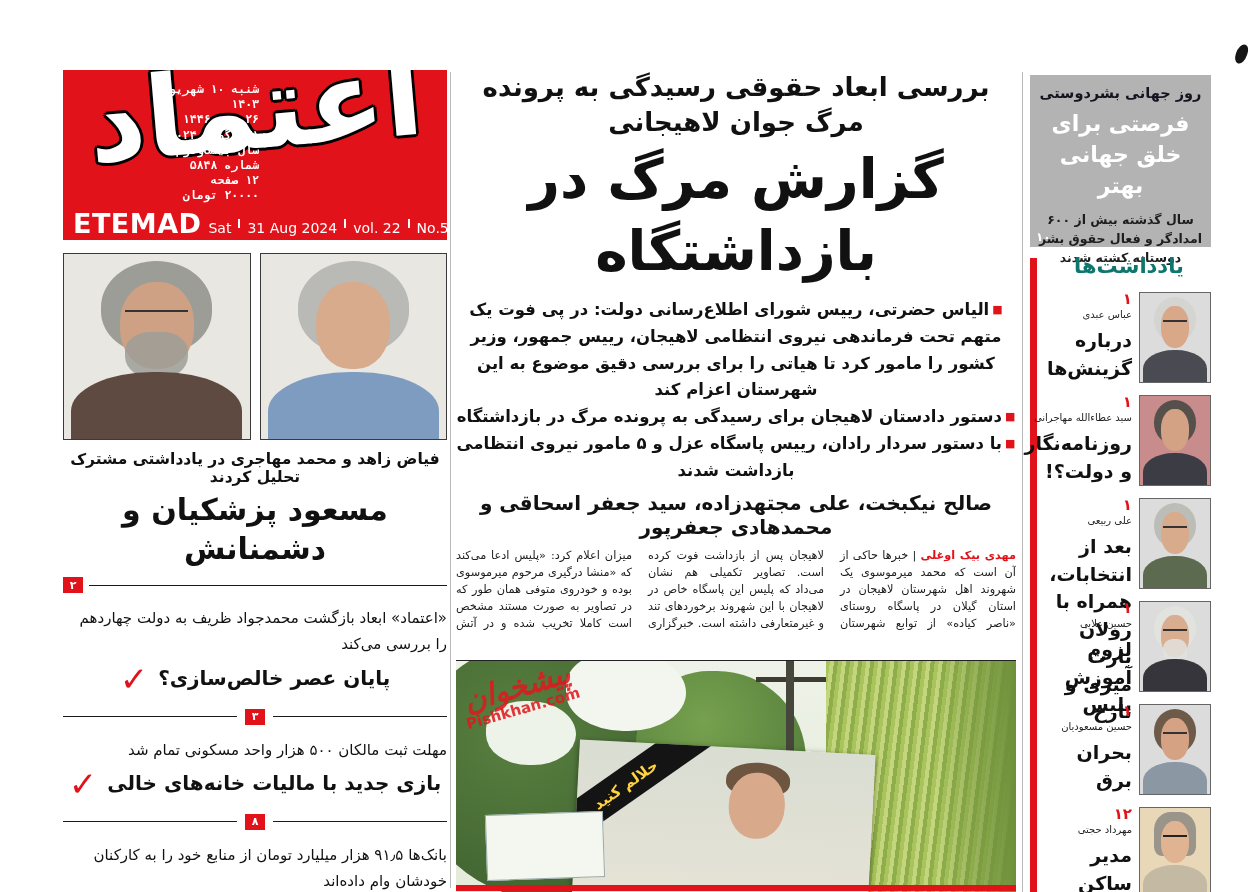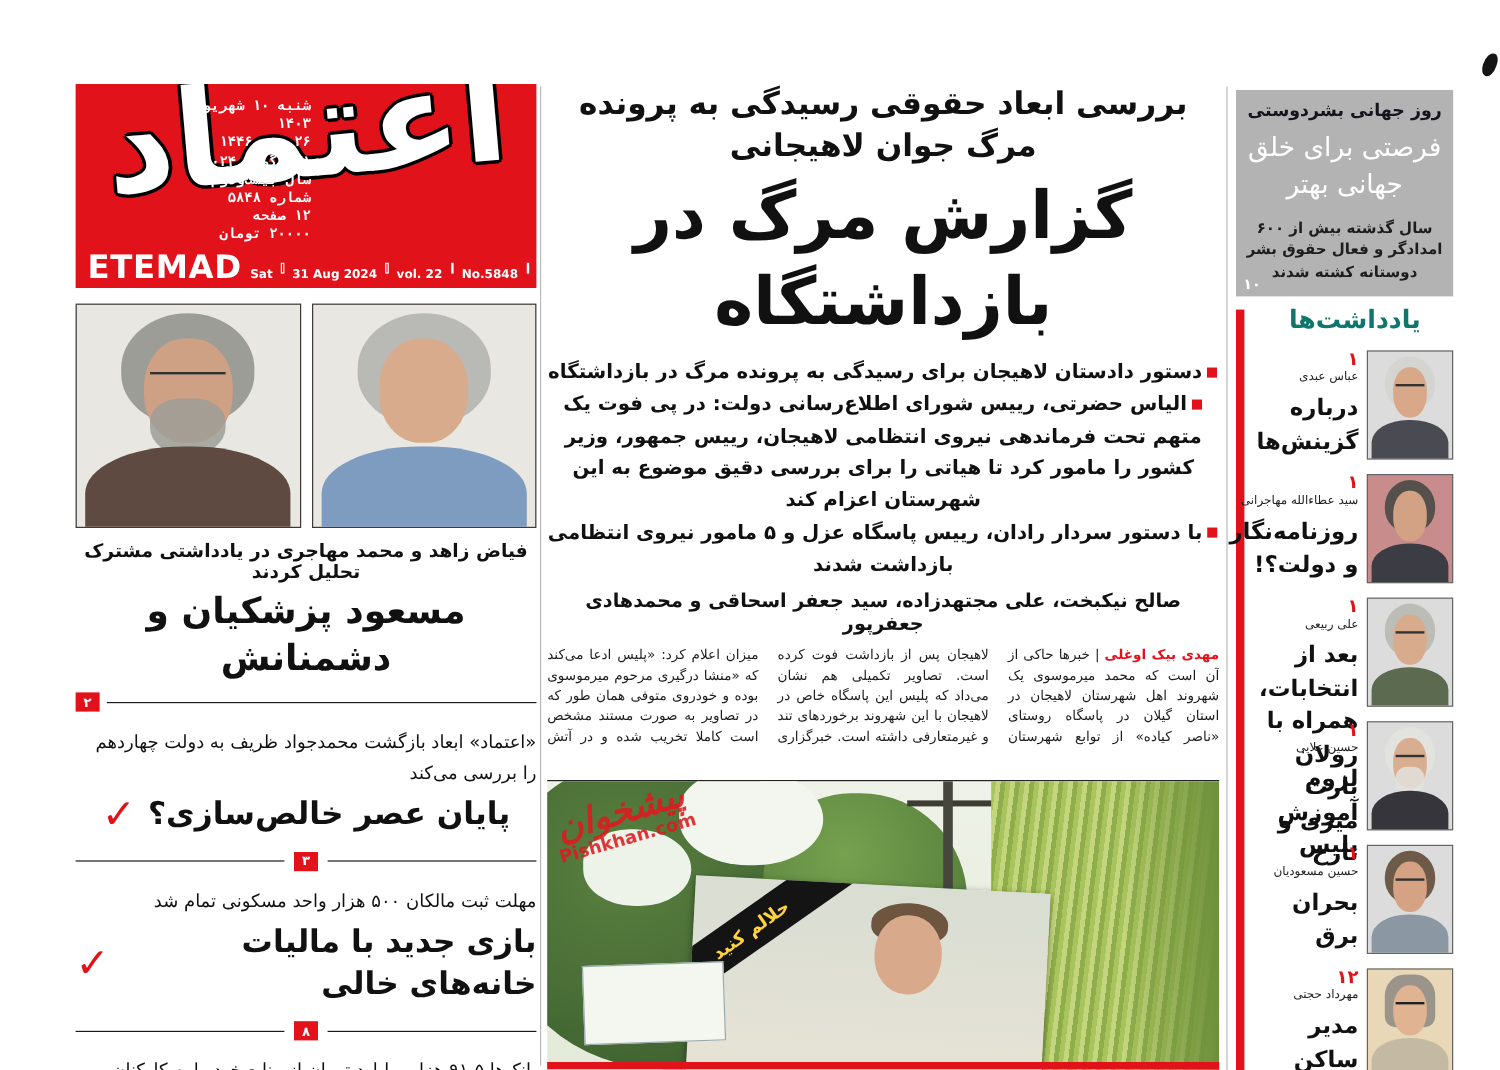--- a/index.html
+++ b/index.html
@@ -14,21 +14,21 @@
   
   .left-col{position:absolute;left:63px;top:70px;width:384px;}
   .logo-box{position:relative;width:384px;height:170px;background:#e2121b;overflow:hidden;}
   .logo-callig{position:absolute;left:0;right:0;top:-26px;text-align:center;font-size:112px;font-weight:bold;
       color:#fff;direction:rtl;transform:rotate(-5deg);letter-spacing:-6px;
       text-shadow:3px 0 0 #000,-3px 0 0 #000,0 3px 0 #000,0 -3px 0 #000,2px 2px 0 #000,-2px -2px 0 #000,2px -2px 0 #000,-2px 2px 0 #000;}
   .logo-dates{position:absolute;left:96px;top:12px;width:100px;direction:rtl;text-align:right;
       color:#fff;font-size:11.5px;font-weight:bold;line-height:1.32;z-index:3;font-family:Liberation Mono, monospace;}
   .logo-footer{position:absolute;left:10px;right:6px;bottom:3px;display:flex;align-items:baseline;gap:7px;color:#fff;z-index:3;white-space:nowrap;}
   .etemad{font-size:27px;font-weight:bold;letter-spacing:.5px;line-height:1;}
-  .lf-seg{font-size:10px;font-weight:bold;}
+  .lf-seg{font-size:14px;font-weight:normal;}
   .sq{width:7px;height:7px;border:1.5px solid #fff;display:inline-block;align-self:center;}
 
   .photos-row{margin-top:13px;display:flex;gap:9px;height:187px;}
   .photo-frame{flex:1;border:1px solid #3a3a3a;background:#e9e7e2;position:relative;overflow:hidden;}
   .person{position:absolute;inset:0;}
   .p-hair{position:absolute;top:4%;left:20%;width:60%;height:50%;background:var(--hair);border-radius:50% 50% 46% 46%;}
   .p-face{position:absolute;top:15%;left:30%;width:40%;height:47%;background:var(--skin);border-radius:46%;}
   .p-beard{position:absolute;top:42%;left:33%;width:34%;height:26%;background:var(--hair);border-radius:40% 40% 50% 50%;opacity:.85;}
   .p-glasses{position:absolute;top:30%;left:33%;width:34%;height:10%;border-top:2px solid #333;}
   .p-shoulders{position:absolute;bottom:-8%;left:4%;width:92%;height:44%;background:var(--shirt);border-radius:48% 48% 0 0;}
@@ -37,29 +37,29 @@
   .lead-headline{margin:4px 0 0;font-size:30px;font-weight:bold;text-align:center;direction:rtl;line-height:1.3;}
   .rule-left{display:flex;align-items:center;gap:6px;margin-top:9px;}
   .rule-left .line{flex:1;border-top:1.5px solid #1a1a1a;}
   .badge{min-width:16px;height:16px;background:#e2121b;color:#fff;font-size:11px;font-weight:bold;
          display:inline-flex;align-items:center;justify-content:center;padding:0 2px;line-height:1;}
   .divider{display:flex;align-items:center;gap:8px;margin-top:13px;}
   .divider .line{flex:1;border-top:1.5px solid #1a1a1a;}
   .deck{margin-top:12px;font-size:15px;font-weight:normal;direction:rtl;line-height:1.75;margin-left:12px;}
   .check-row{display:flex;align-items:center;justify-content:center;gap:10px;margin-top:4px;}
   .check{color:#e2121b;font-size:34px;font-weight:bold;line-height:1;}
-  .story-headline{margin:0;font-size:26px;font-weight:bold;direction:rtl;line-height:1.35;}
+  .story-headline{margin:0;font-size:20px;font-weight:bold;direction:rtl;line-height:1.35;}
 
   
   .center-col{position:absolute;left:456px;top:70px;width:560px;}
   .kicker{font-size:26px;font-weight:bold;text-align:center;direction:rtl;line-height:1.35;}
   .main-headline{margin:4px 0 0;font-size:55px;font-weight:bold;text-align:center;direction:rtl;line-height:1.3;letter-spacing:-1px;}
   .bullets{margin-top:10px;direction:rtl;text-align:center;font-size:16.5px;font-weight:bold;line-height:1.62;}
   .bsq{color:#e2121b;font-size:11px;vertical-align:2px;margin-left:3px;}
-  .authors{margin-top:7px;font-size:16px;font-weight:bold;text-align:center;direction:rtl;}
+  .authors{margin-top:7px;font-size:20px;font-weight:bold;text-align:center;direction:rtl;}
   .article{margin-top:9px;direction:rtl;column-count:3;column-gap:16px;font-size:11.3px;line-height:1.5;
            text-align:justify;height:100px;overflow:hidden;color:#1c1c1c;}
   .byline{color:#e2121b;font-weight:bold;}
 
   .big-photo{position:relative;margin-top:8px;height:344px;border-top:1px solid #222;overflow:hidden;
              background:linear-gradient(#eef2e8,#dfe7d2);}
   .blob{position:absolute;border-radius:45% 55% 50% 50%;}
   .willow{position:absolute;right:0;top:0;width:190px;height:100%;
           background:repeating-linear-gradient(97deg,#a9c45c 0 4px,#c3d67d 4px 8px,#8fae4b 8px 12px);}
   .willow-shade{position:absolute;right:0;top:0;width:80px;height:100%;background:linear-gradient(to left,#6d8f3a,transparent);}
@@ -79,21 +79,21 @@
 
   .watermark{position:absolute;left:4px;top:8px;transform:rotate(-16deg);color:rgba(222,25,30,.88);z-index:5;text-align:center;}
   .wm-fa{font-size:30px;font-weight:bold;direction:rtl;font-style:italic;}
   .wm-en{font-size:15px;font-weight:bold;margin-top:-4px;}
   .photo-bottom-rule{position:absolute;left:456px;top:885px;width:560px;height:6px;background:#e2121b;}
 
   
   .sidebar-top{position:absolute;left:1030px;top:75px;width:181px;height:172px;background:#b3b3b3;
                box-sizing:border-box;padding:10px 8px;text-align:center;direction:rtl;}
   .sb-kicker{font-size:14.5px;font-weight:bold;color:#14141f;}
-  .sb-headline{font-size:22px;font-weight:normal;color:#fff;margin-top:8px;line-height:1.4;}
+  .sb-headline{font-size:22px;font-weight:bold;color:#fff;margin-top:8px;line-height:1.4;}
   .sb-deck{font-size:12.5px;font-weight:bold;color:#1d1d1d;margin-top:10px;line-height:1.5;}
   .sb-pagenum{position:absolute;left:6px;bottom:3px;color:#fff;font-size:12px;font-weight:bold;}
   .red-bar{position:absolute;left:1030px;top:258px;width:7px;height:634px;background:#e2121b;}
   .notes{position:absolute;left:1047px;top:254px;width:164px;}
   .notes-title{color:#0f766e;font-size:21px;font-weight:bold;text-align:center;direction:rtl;margin:0 0 2px;}
   .note-item{display:flex;direction:rtl;gap:7px;margin-top:14px;height:89px;}
   .note-photo{width:70px;height:89px;border:1px solid #666;background:#dcdcdc;position:relative;overflow:hidden;flex:0 0 70px;}
   .note-text{flex:1;text-align:right;direction:rtl;}
   .note-page{color:#e2121b;font-weight:bold;font-size:15px;line-height:1;}
   .note-author{font-size:10px;color:#222;margin-top:2px;}
@@ -185,22 +185,22 @@
 
     <div class="deck">بانک‌ها ۹۱٫۵ هزار میلیارد تومان از منابع خود را به کارکنان خودشان وام داده‌اند</div>
 
   </div>
 
   <div class="center-col">
     <div class="kicker">بررسی ابعاد حقوقی رسیدگی به پرونده مرگ جوان لاهیجانی</div>
     <h1 class="main-headline">گزارش مرگ در بازداشتگاه</h1>
 
     <div class="bullets">
+      <div><span class="bsq">■</span><span>الیاس حضرتی، رییس شورای اطلاع‌رسانی دولت: در پی فوت یک متهم تحت فرماندهی نیروی انتظامی لاهیجان، رییس جمهور، وزیر کشور را مامور کرد تا هیاتی را برای بررسی دقیق موضوع به این شهرستان اعزام کند</span></div>
       <div><span class="bsq">■</span><span>دستور دادستان لاهیجان برای رسیدگی به پرونده مرگ در بازداشتگاه</span></div>
-      <div><span class="bsq">■</span><span>الیاس حضرتی، رییس شورای اطلاع‌رسانی دولت: در پی فوت یک متهم تحت فرماندهی نیروی انتظامی لاهیجان، رییس جمهور، وزیر کشور را مامور کرد تا هیاتی را برای بررسی دقیق موضوع به این شهرستان اعزام کند</span></div>
       <div><span class="bsq">■</span><span>با دستور سردار رادان، رییس پاسگاه عزل و ۵ مامور نیروی انتظامی بازداشت شدند</span></div>
     </div>
 
     <div class="authors">صالح نیکبخت، علی مجتهدزاده، سید جعفر اسحاقی و محمدهادی جعفرپور</div>
 
     <p class="article"><span class="byline">مهدی بیک اوغلی</span><span> | </span><span>خبرها حاکی از آن است که محمد میرموسوی یک شهروند اهل شهرستان لاهیجان در استان گیلان در پاسگاه روستای «ناصر کیاده» از توابع شهرستان لاهیجان پس از بازداشت فوت کرده است. تصاویر تکمیلی هم نشان می‌داد که پلیس این پاسگاه خاص در لاهیجان با این شهروند برخوردهای تند و غیرمتعارفی داشته است. خبرگزاری میزان اعلام کرد: «پلیس ادعا می‌کند که «منشا درگیری مرحوم میرموسوی بوده و خودروی متوفی همان طور که در تصاویر به صورت مستند مشخص است کاملا تخریب شده و در آتش می‌سوزد.» در این میان افکار عمومی منتظر واکنش دولت چهاردهم به عنوان دولتی است که در شعارهایش دم از حاکمیت قانون و استیفای حقوق شهروندی می‌زد. واکنش مقامات اجرایی اما در نوع خود جالب توجه بود. الیاس حضرتی رییس شورای اطلاع‌رسانی دولت، نقش محوری را در فرآیند اطلاع‌رسانی این پرونده ایفا کرد و روند لحظه به لحظه تصمیمات را به سمع و نظر ایرانیان رساند. </span></p>
 
     <div class="big-photo">
       <div class="blob" style="left:-40px;top:-20px;width:290px;height:260px;background:radial-gradient(circle at 35% 35%,#5a8040,#35572a);"></div>
       <div class="blob" style="left:180px;top:10px;width:170px;height:170px;background:radial-gradient(circle at 40% 30%,#76a14e,#4c7436);"></div>

